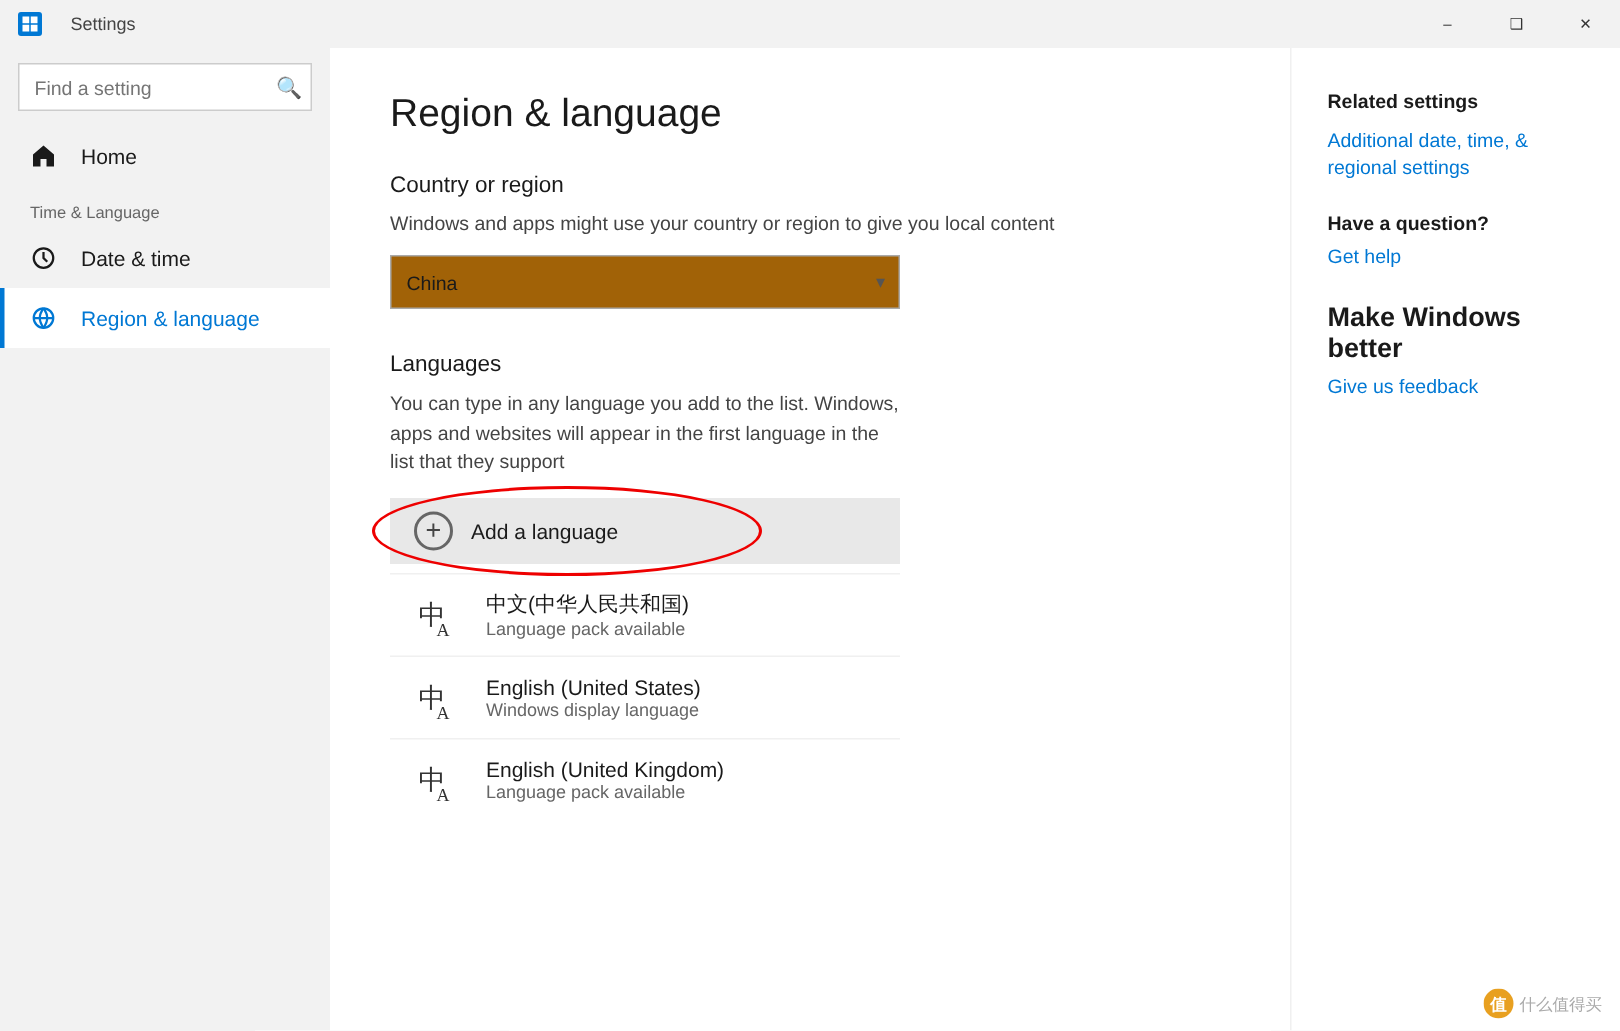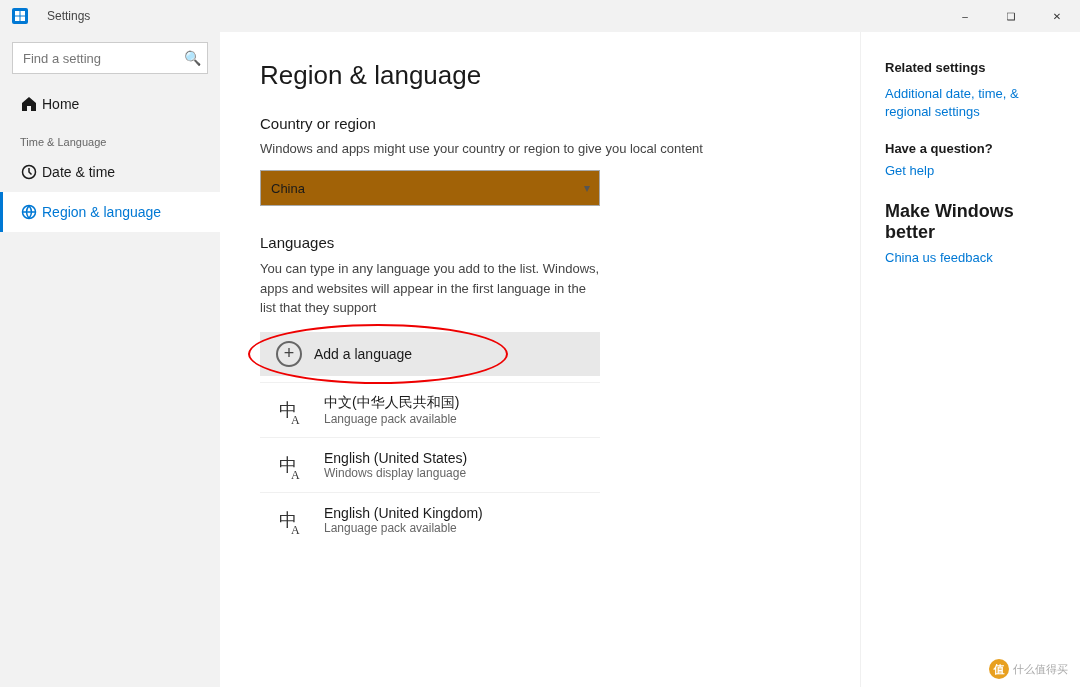--- a/index.html
+++ b/index.html
@@ -94,21 +94,21 @@
       color: #555;
       font-size: 14px;
     }
 
     .nav-item {
       display: flex;
       align-items: center;
       height: 40px;
       padding: 0 20px;
       cursor: pointer;
-      gap: 4px;
+      gap: 16px;
       font-size: 14px;
       color: #1a1a1a;
       position: relative;
     }
     .nav-item.active {
       background: white;
     }
     .nav-item.active::before {
       content: '';
       position: absolute;
@@ -485,21 +485,21 @@
   </div>
 
   <div class="right-panel">
     <div class="related-title">Related settings</div>
     <a class="related-link">Additional date, time, &amp; regional settings</a>
 
     <div class="question-title">Have a question?</div>
     <a class="related-link">Get help</a>
 
     <div class="feedback-title">Make Windows better</div>
-    <a class="related-link">China us feedback</a>
+    <a class="related-link">Give us feedback</a>
   </div>
 
 </div>
 
 <div class="watermark">
   <div class="watermark-logo">值</div>
   <span>什么值得买</span>
 </div>
 
 </body></html>

